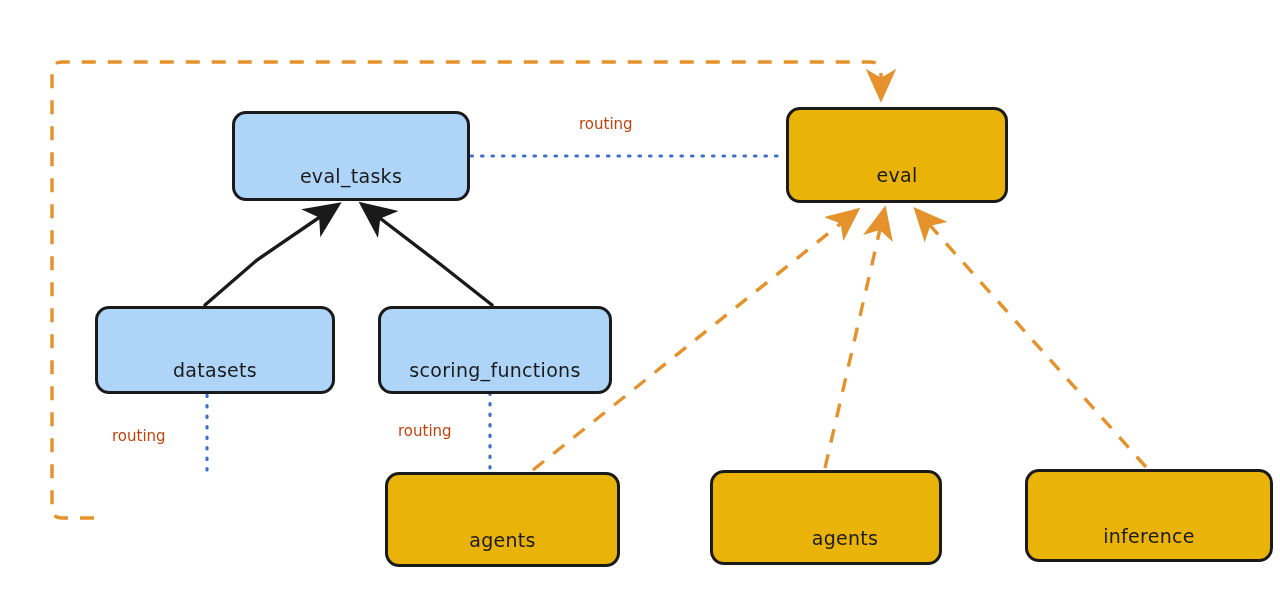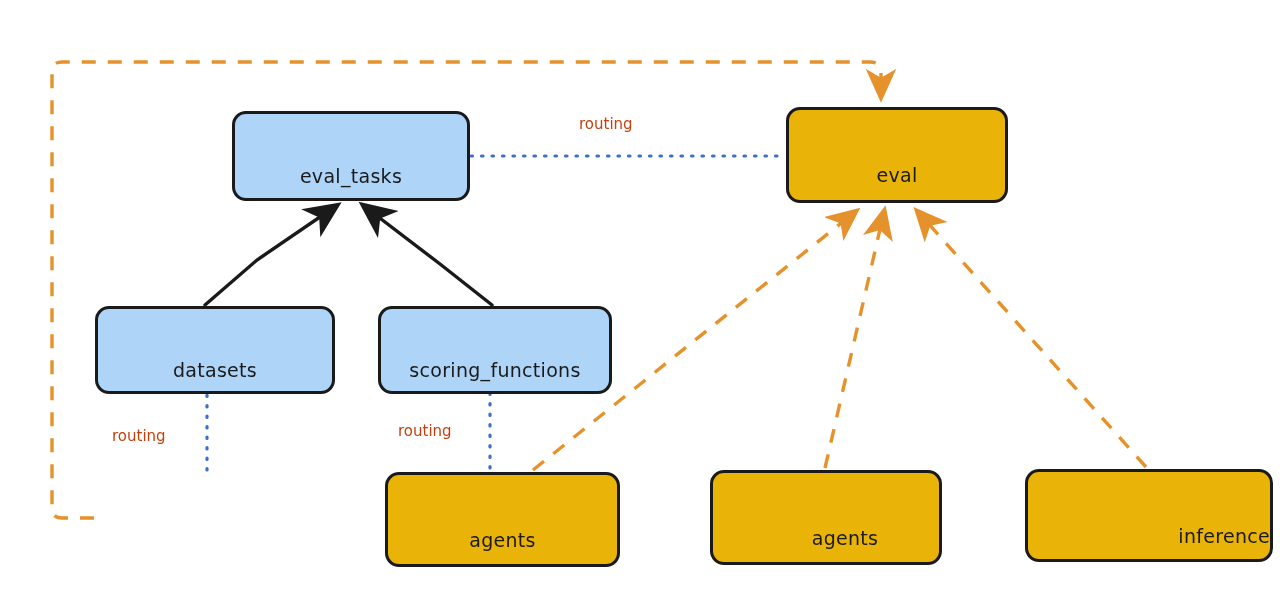--- a/index.html
+++ b/index.html
@@ -118,21 +118,21 @@
 
 
   <div class="node green" style="left:385px; top:472px; width:235px; height:95px;">
     <span class="node-label">agents</span>
   </div>
 
   <div class="node green" style="left:710px; top:470px; width:232px; height:95px;padding-left:38px;">
     <span class="node-label">agents</span>
   </div>
 
-  <div class="node green" style="left:1025px; top:469px; width:248px; height:93px;justify-content:flex-end;">
+  <div class="node green" style="left:1025px; top:469px; width:248px; height:93px;">
     <span class="node-label">inference</span>
   </div>
 
   <div class="edge-label" style="left:579px; top:115px;">routing</div>
 
   <div class="edge-label" style="left:112px; top:427px;">routing</div>
 
   <div class="edge-label" style="left:398px; top:422px;">routing</div>
 
 </div>

